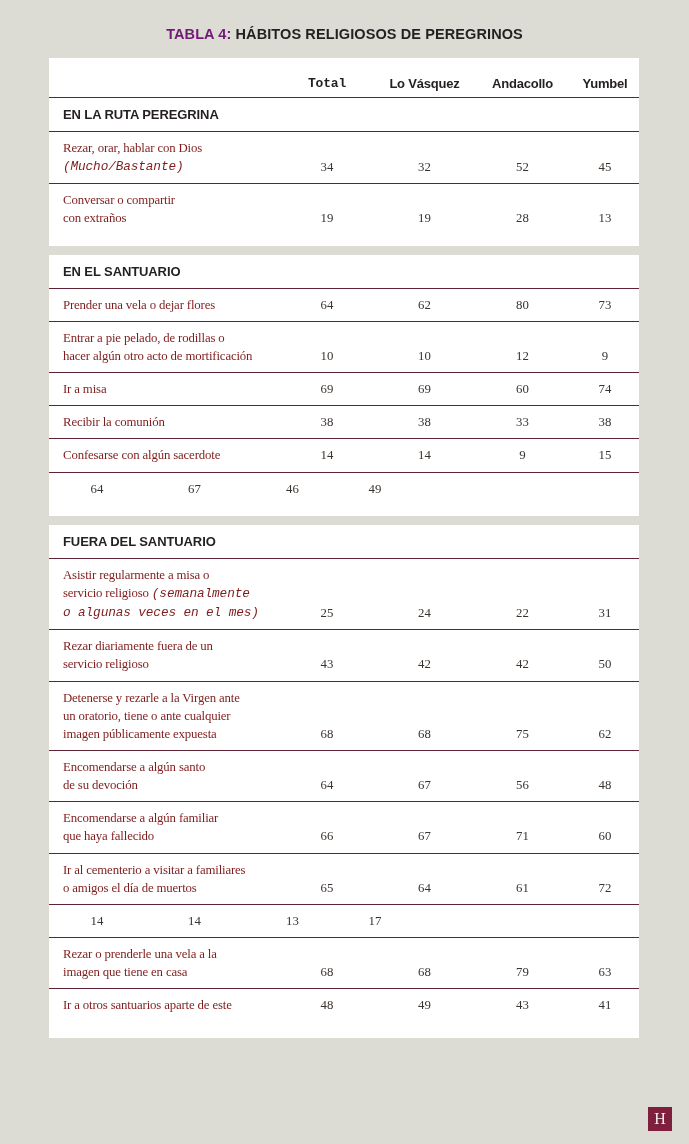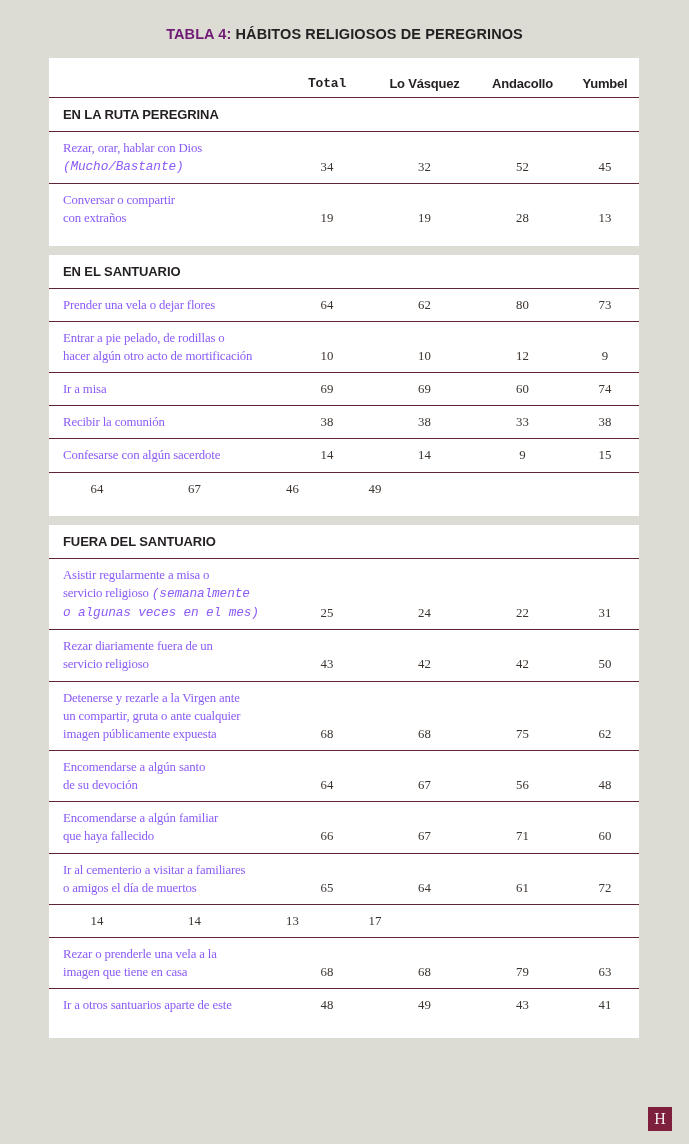--- a/index.html
+++ b/index.html
@@ -60,21 +60,21 @@
     box-sizing: border-box;
     background: #ffffff;
   }
   .row .label {
     width: 230px;
     flex: 0 0 230px;
     box-sizing: border-box;
     padding: 7px 4px 7px 14px;
     font-size: 12.8px;
     line-height: 1.42;
-    color: #8b5cf6;
+    color: #7f1d1d;
     font-family: "Liberation Serif", serif;
     letter-spacing: -0.15px;
   }
   .row .label i {
     font-style: italic;
     font-family: Liberation Mono, monospace;
   }
   .row .num {
     flex: 1 1 0;
     box-sizing: border-box;
@@ -307,21 +307,21 @@
         <div class="num c1">43</div>
         <div class="num c2">42</div>
         <div class="num c3">42</div>
         <div class="num c4">50</div>
       </div>
       <div class="sep"></div>
 
       <div class="row">
         <div class="label">
           <span>Detenerse y rezarle a la Virgen ante</span><br>
-          <span>un compartir, gruta o ante cualquier</span><br>
+          <span>un oratorio, tiene o ante cualquier</span><br>
           <span>imagen públicamente expuesta</span>
         </div>
         <div class="num c1">68</div>
         <div class="num c2">68</div>
         <div class="num c3">75</div>
         <div class="num c4">62</div>
       </div>
       <div class="sep"></div>
 
       <div class="row">

